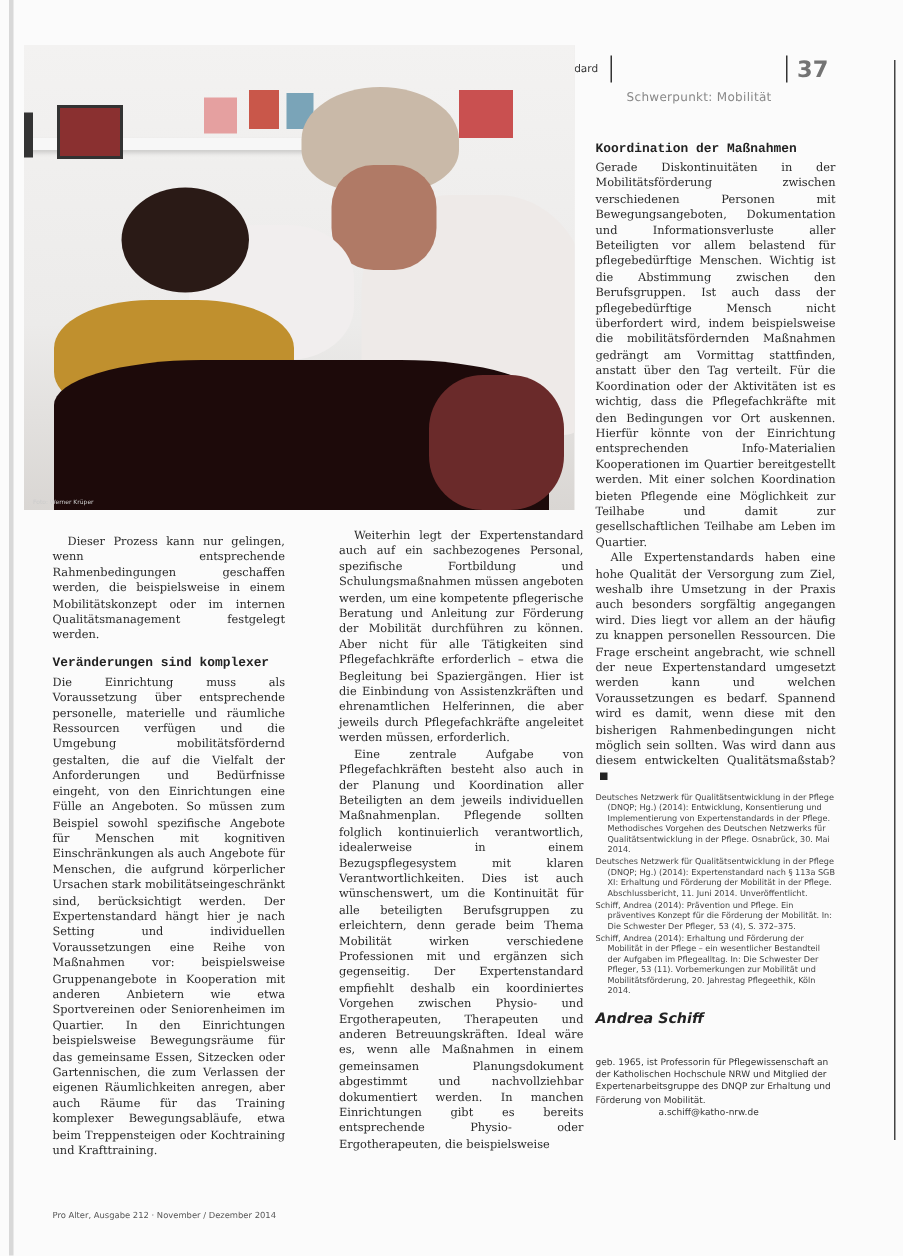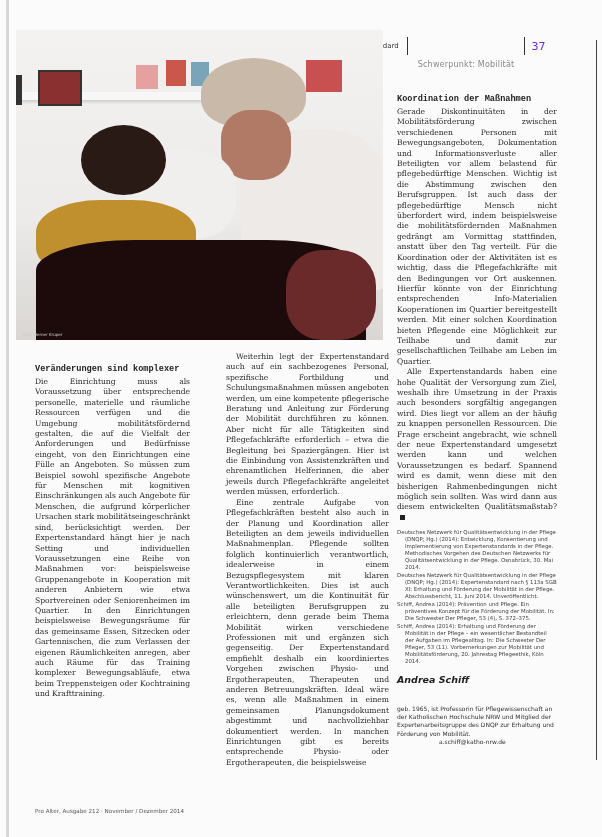--- a/index.html
+++ b/index.html
@@ -9,21 +9,21 @@
   }
   .page-edge { position: absolute; left: 6px; top: 0; width: 3px; height: 837px; background: #d8d8d8; }
   .right-rule { position: absolute; left: 596px; top: 40px; width: 1px; height: 720px; background: #444; }
 
   
   .header { position: absolute; top: 36px; left: 336px; height: 20px; display: flex; align-items: center;
     font-family: "DejaVu Sans", sans-serif; }
   .hdr-section { font-size: 7px; color: #333; padding-right: 8px; }
   .hdr-sep { width: 1px; height: 18px; background: #333; }
   .hdr-topic { font-size: 8px; color: #888; padding: 0 10px; letter-spacing: 0.2px; margin-top: 36px; }
-  .hdr-page { font-size: 11px; font-weight: normal; color: #6d28d9; padding-left: 6px; }
+  .hdr-page { font-size: 15px; font-weight: bold; color: #737373; padding-left: 6px; }
 
   
   .photo { position: absolute; left: 16px; top: 30px; width: 367px; height: 310px; overflow: hidden; background: #e8e6e4; }
   .photo .wall { position: absolute; left: 0; top: 0; width: 100%; height: 100%; background: linear-gradient(180deg, #f3f2f1 0%, #ecebea 60%, #d9d6d3 100%); }
   .photo .shelf { position: absolute; left: 0; top: 62px; width: 70%; height: 8px; background: #f7f7f7; box-shadow: 0 2px 3px rgba(0,0,0,0.15); }
   .photo .card { position: absolute; }
   .photo .nurse-hair { position: absolute; left: 185px; top: 28px; width: 105px; height: 70px; border-radius: 50% 50% 40% 40%; background: #c9b9a8; }
   .photo .nurse-face { position: absolute; left: 205px; top: 80px; width: 70px; height: 70px; border-radius: 40%; background: #b07a66; }
   .photo .nurse-body { position: absolute; left: 225px; top: 100px; width: 150px; height: 160px; border-radius: 40% 40% 10% 10%; background: #eeeae8; }
   .photo .helper-head { position: absolute; left: 65px; top: 95px; width: 85px; height: 70px; border-radius: 50%; background: #2a1a16; }
@@ -80,20 +80,21 @@
   <div class="nurse-face"></div>
   <div class="helper-body"></div>
   <div class="helper-head"></div>
   <div class="patient-blanket"></div>
   <div class="dark-mass"></div>
   <div class="arm"></div>
   <div class="credit">Foto: Werner Krüper</div>
 </div>
 
 <div class="col col-left">
+  <p class="indent">Dieser Prozess kann nur gelingen, wenn entsprechende Rahmenbedingungen geschaffen werden, die beispielsweise in einem Mobilitätskonzept oder im internen Qualitätsmanagement festgelegt werden.</p>
   <h3>Veränderungen sind komplexer</h3>
   <p>Die Einrichtung muss als Voraussetzung über entsprechende personelle, materielle und räumliche Ressourcen verfügen und die Umgebung mobilitätsfördernd gestalten, die auf die Vielfalt der Anforderungen und Bedürfnisse eingeht, von den Einrichtungen eine Fülle an Angeboten. So müssen zum Beispiel sowohl spezifische Angebote für Menschen mit kognitiven Einschränkungen als auch Angebote für Menschen, die aufgrund körperlicher Ursachen stark mobilitätseingeschränkt sind, berücksichtigt werden. Der Expertenstandard hängt hier je nach Setting und individuellen Voraussetzungen eine Reihe von Maßnahmen vor: beispielsweise Gruppenangebote in Kooperation mit anderen Anbietern wie etwa Sportvereinen oder Seniorenheimen im Quartier. In den Einrichtungen beispielsweise Bewegungsräume für das gemeinsame Essen, Sitzecken oder Gartennischen, die zum Verlassen der eigenen Räumlichkeiten anregen, aber auch Räume für das Training komplexer Bewegungsabläufe, etwa beim Treppensteigen oder Kochtraining und Krafttraining.</p>
 </div>
 
 <div class="col col-mid">
   <p class="indent">Weiterhin legt der Expertenstandard auch auf ein sachbezogenes Personal, spezifische Fortbildung und Schulungsmaßnahmen müssen angeboten werden, um eine kompetente pflegerische Beratung und Anleitung zur Förderung der Mobilität durchführen zu können. Aber nicht für alle Tätigkeiten sind Pflegefachkräfte erforderlich – etwa die Begleitung bei Spaziergängen. Hier ist die Einbindung von Assistenzkräften und ehrenamtlichen Helferinnen, die aber jeweils durch Pflegefachkräfte angeleitet werden müssen, erforderlich.</p>
   <p class="indent">Eine zentrale Aufgabe von Pflegefachkräften besteht also auch in der Planung und Koordination aller Beteiligten an dem jeweils individuellen Maßnahmenplan. Pflegende sollten folglich kontinuierlich verantwortlich, idealerweise in einem Bezugspflegesystem mit klaren Verantwortlichkeiten. Dies ist auch wünschenswert, um die Kontinuität für alle beteiligten Berufsgruppen zu erleichtern, denn gerade beim Thema Mobilität wirken verschiedene Professionen mit und ergänzen sich gegenseitig. Der Expertenstandard empfiehlt deshalb ein koordiniertes Vorgehen zwischen Physio- und Ergotherapeuten, Therapeuten und anderen Betreuungskräften. Ideal wäre es, wenn alle Maßnahmen in einem gemeinsamen Planungsdokument abgestimmt und nachvollziehbar dokumentiert werden. In manchen Einrichtungen gibt es bereits entsprechende Physio- oder Ergotherapeuten, die beispielsweise</p>
 </div>
 
 <div class="col col-right">

